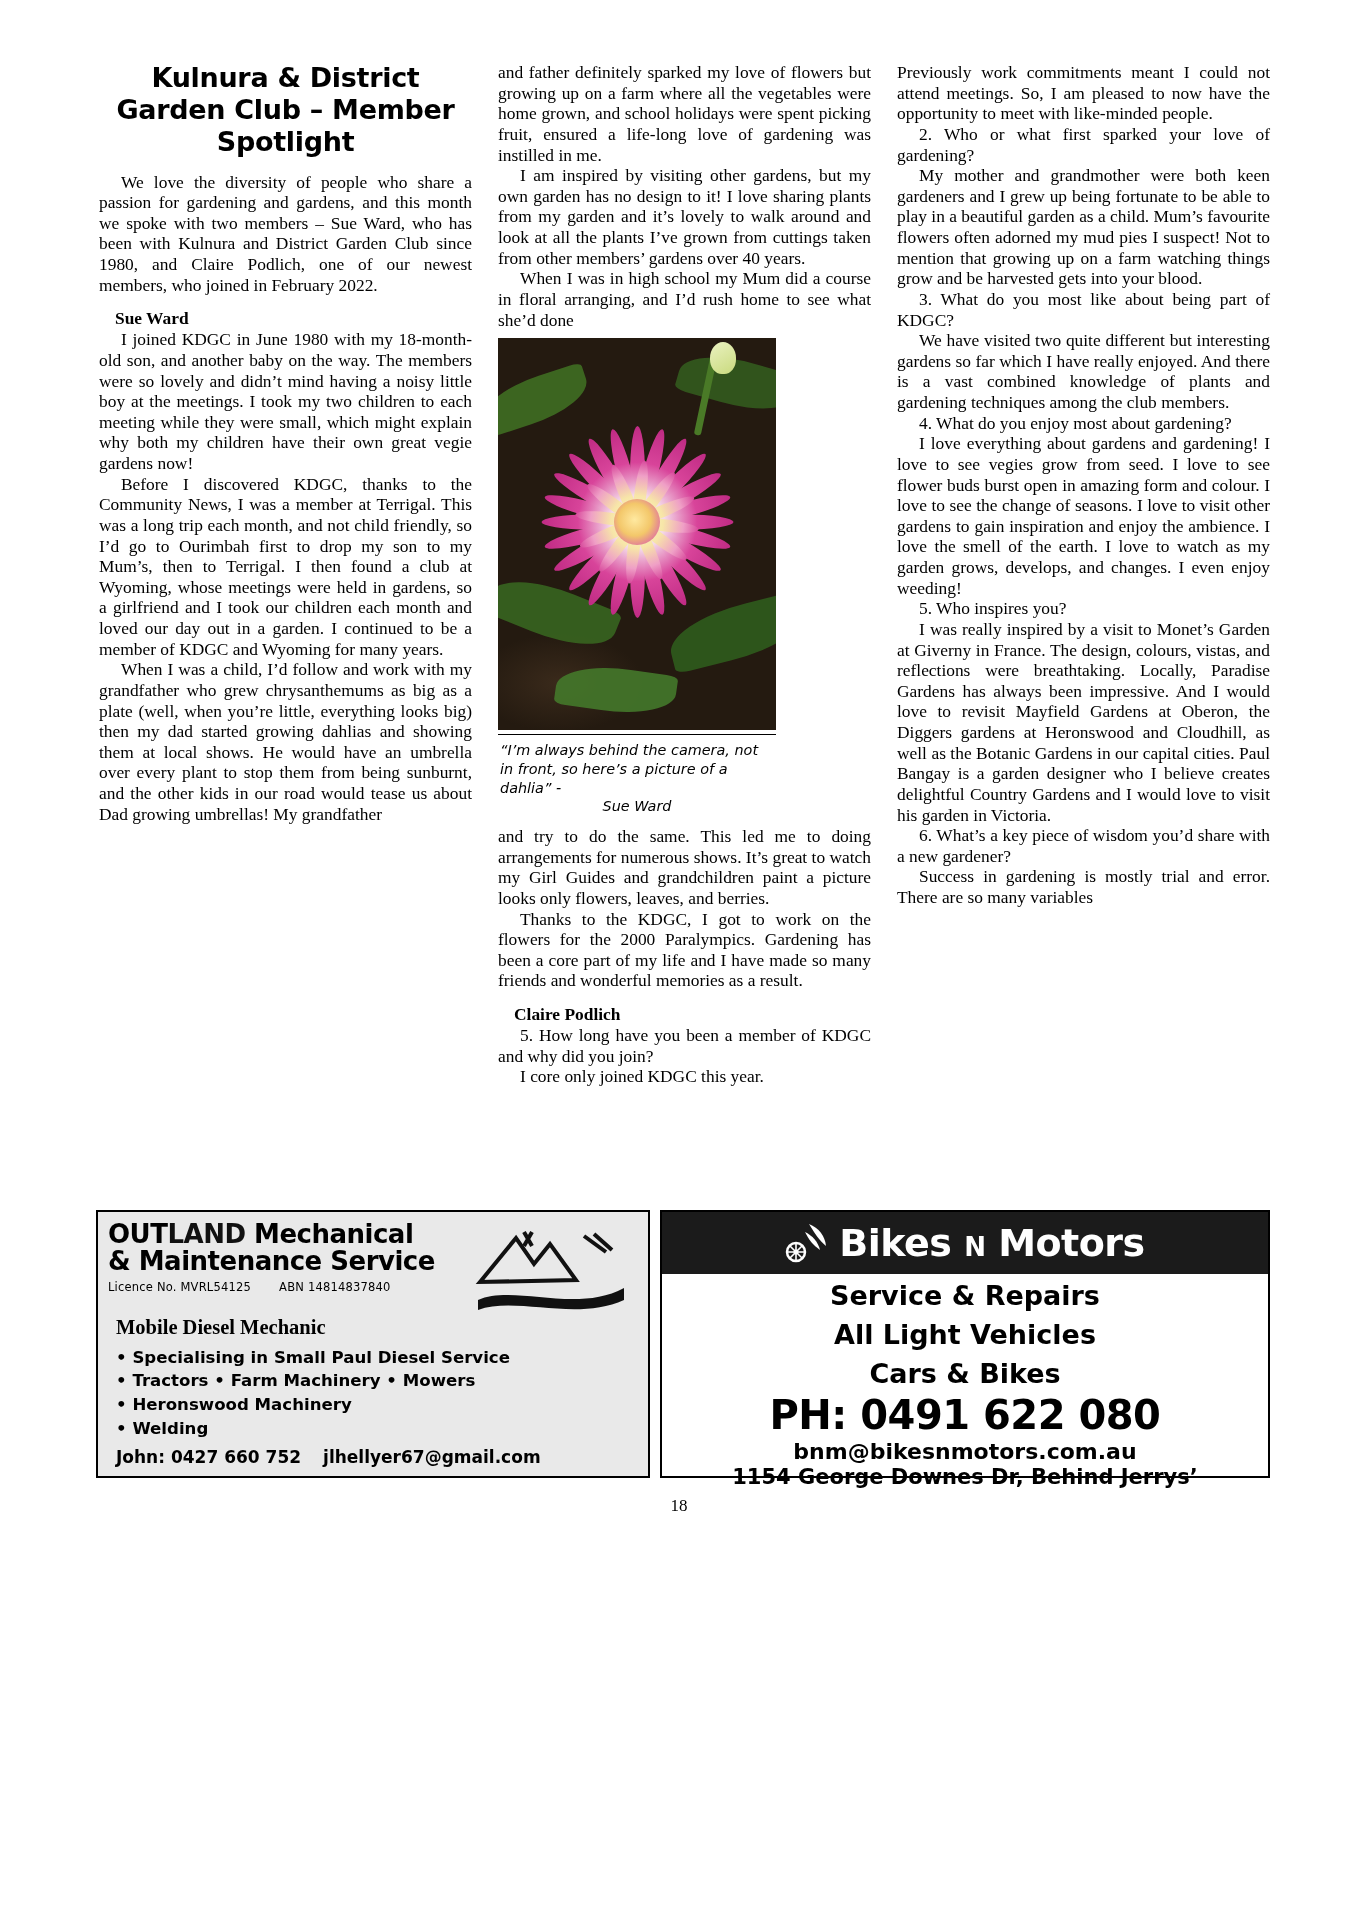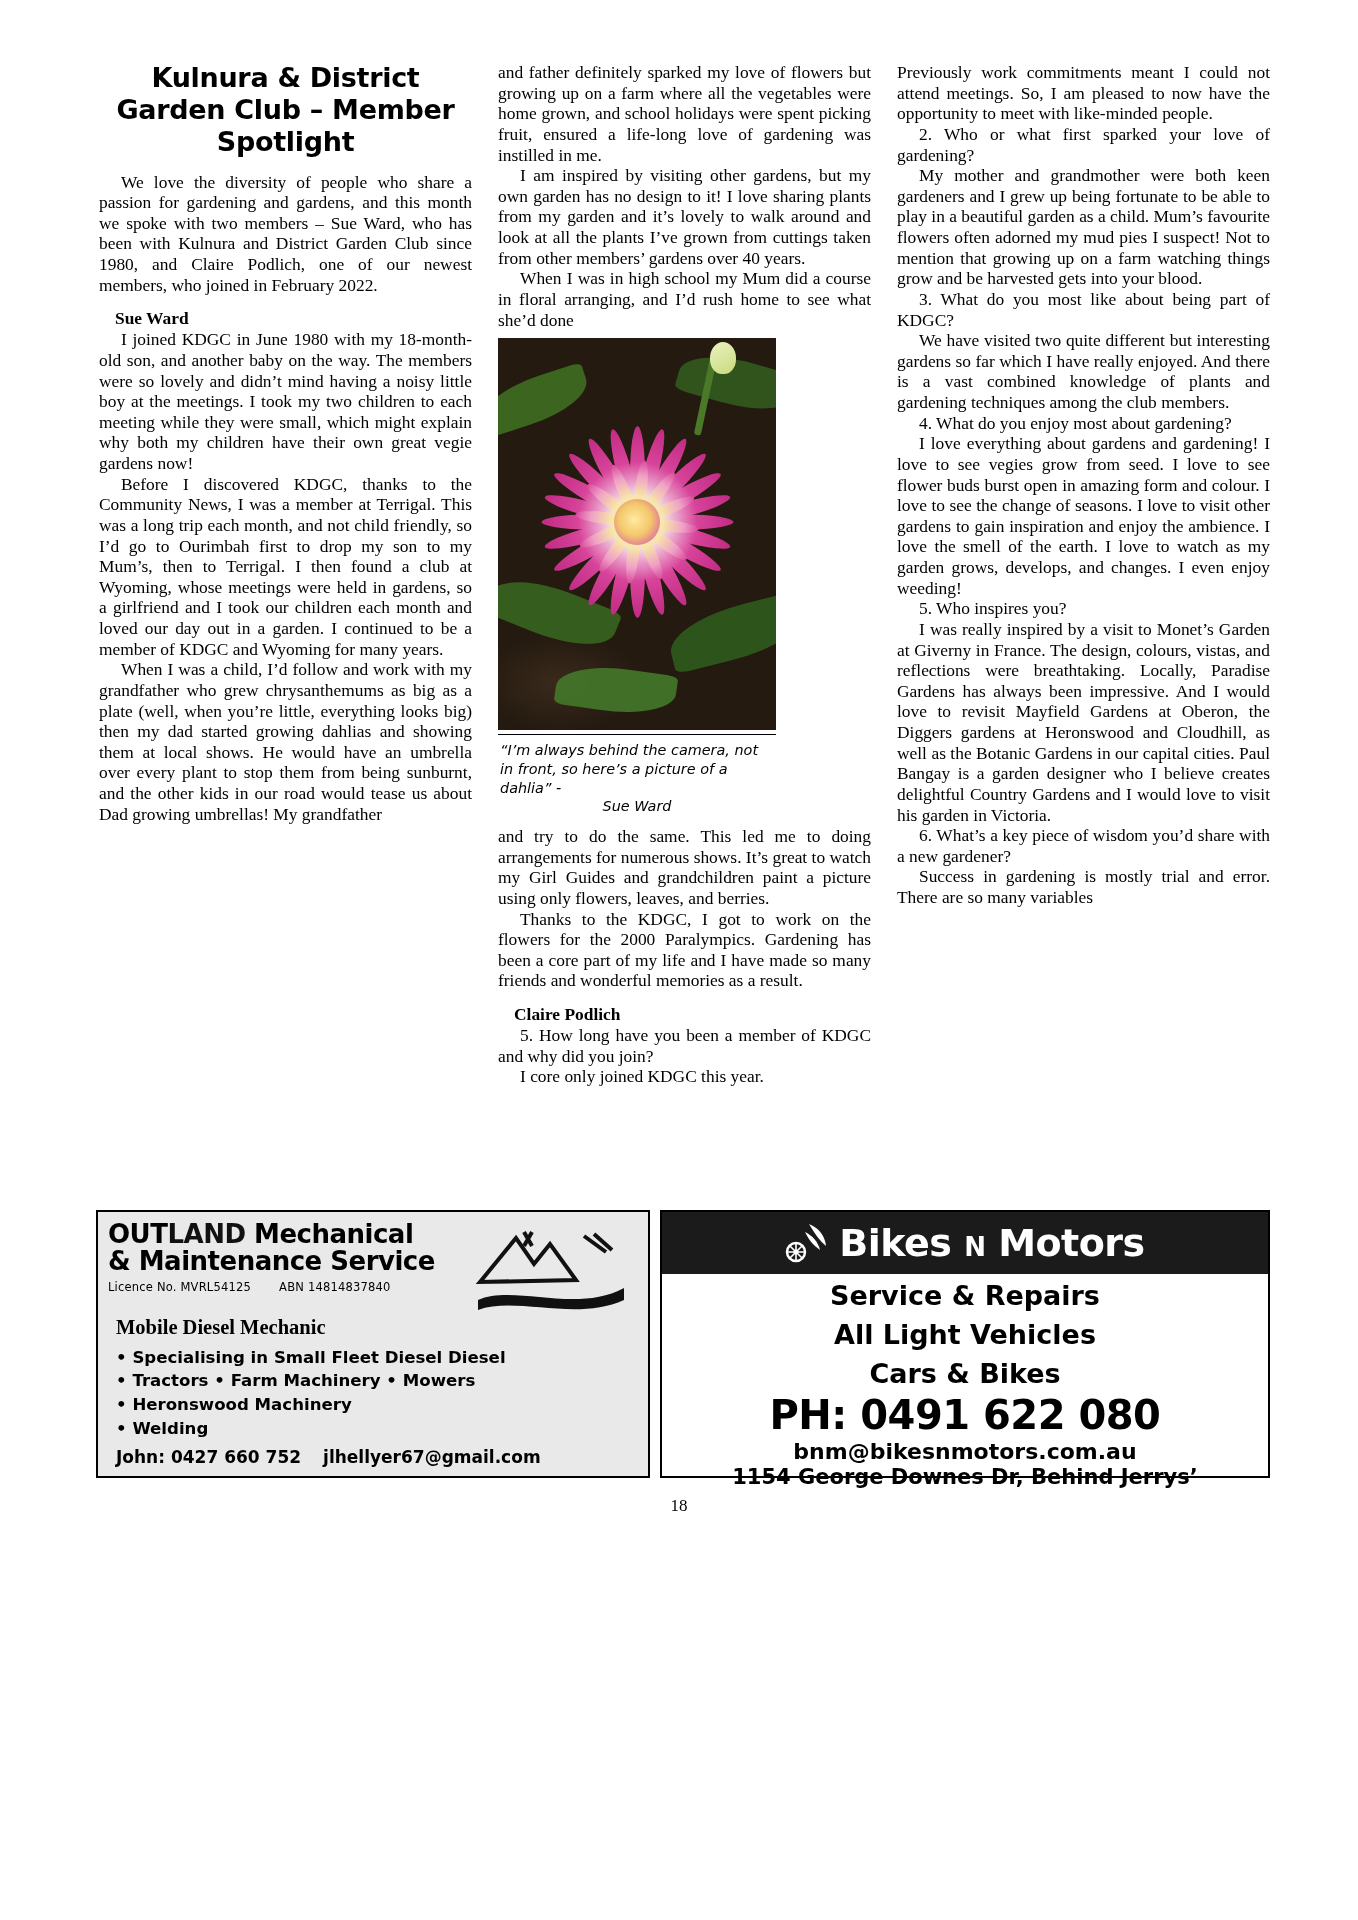--- a/index.html
+++ b/index.html
@@ -314,21 +314,21 @@
             <div class="petal inner" style="transform:rotate(337deg)"></div>
             <div class="core"></div>
           </div>
         </div>
         <div class="caption">
           <span>“I’m always behind the camera, not in front, so here’s a picture of a dahlia” -</span>
           <span class="sig">Sue Ward</span>
         </div>
       </div>
 
-      <p class="body noindent" style="margin-top:10px;">and try to do the same. This led me to doing arrangements for numerous shows. It’s great to watch my Girl Guides and grandchildren paint a picture using only flowers, leaves, and berries.</p>
+      <p class="body noindent" style="margin-top:10px;">and try to do the same. This led me to doing arrangements for numerous shows. It’s great to watch my Girl Guides and grandchildren paint a picture looks only flowers, leaves, and berries.</p>
       <p class="body">Thanks to the KDGC, I got to work on the flowers for the 2000 Paralympics. Gardening has been a core part of my life and I have made so many friends and wonderful memories as a result.</p>
       <h3 class="subhead">Claire Podlich</h3>
       <p class="body">5. How long have you been a member of KDGC and why did you join?</p>
       <p class="body">I core only joined KDGC this year.</p>
     </div>
 
     <div class="col">
       <p class="body noindent">Previously work commitments meant I could not attend meetings. So, I am pleased to now have the opportunity to meet with like-minded people.</p>
       <p class="body">2. Who or what first sparked your love of gardening?</p>
       <p class="body">My mother and grandmother were both keen gardeners and I grew up being fortunate to be able to play in a beautiful garden as a child. Mum’s favourite flowers often adorned my mud pies I suspect! Not to mention that growing up on a farm watching things grow and be harvested gets into your blood.</p>
@@ -354,21 +354,21 @@
 
     <svg class="mtn" viewBox="0 0 160 96">
       <path d="M8 60 L44 16 L62 42 L78 22 L104 58 Z" fill="none" stroke="#111" stroke-width="4"></path>
       <path d="M52 10 L60 24 M60 10 L52 24" stroke="#111" stroke-width="4"></path>
       <path d="M112 14 L134 30 M122 12 L140 28" stroke="#111" stroke-width="4"></path>
       <path d="M6 78 C42 62, 104 92, 152 66 L152 78 C104 100, 44 74, 6 88 Z" fill="#111"></path>
     </svg>
 
     <div class="sub">Mobile Diesel Mechanic</div>
     <ul>
-      <li>Specialising in Small Fleet Diesel Diesel</li>
+      <li>Specialising in Small Paul Diesel Service</li>
       <li>Tractors  • Farm Machinery  • Mowers</li>
       <li>Heronswood Machinery</li>
       <li>Welding</li>
     </ul>
     <div class="contact">
       <span>John: 0427 660 752</span><span class="mail">jlhellyer67@gmail.com</span>
     </div>
   </div>
 
   <div class="ad-right">

